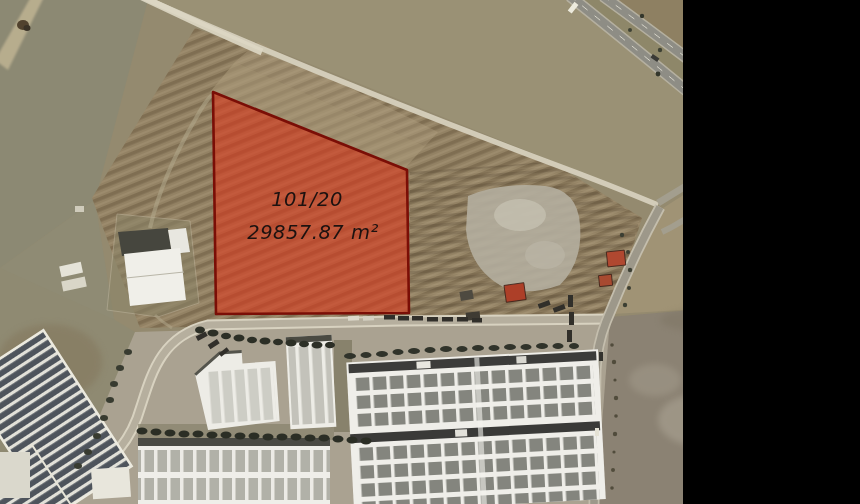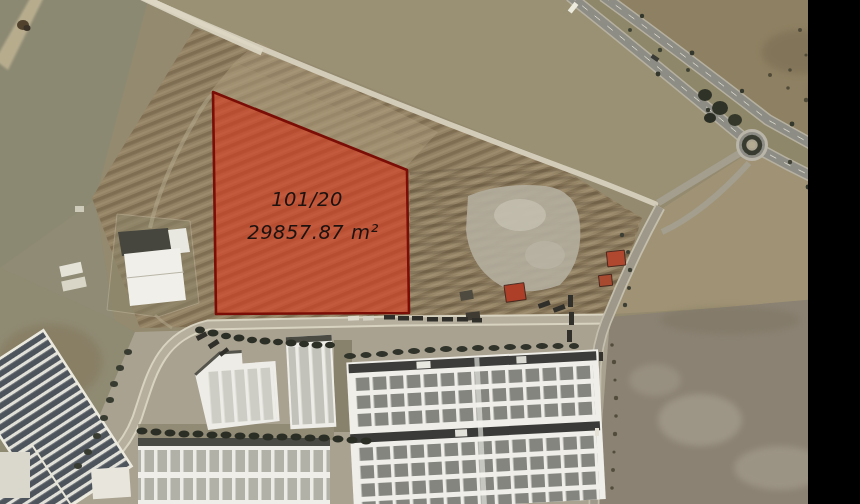--- a/index.html
+++ b/index.html
@@ -1,16 +1,16 @@
 <!DOCTYPE html>
 <html><head>
 <meta charset="utf-8">
 <style>
   html,body{margin:0;padding:0;background:#000;}
-  #stage{width:808px;height:504px;overflow:hidden;position:relative;}
+  #stage{width:683px;height:504px;overflow:hidden;position:relative;}
   svg{display:block;}
   .parcel-label{font-family:"DejaVu Sans","Liberation Sans",sans-serif;font-style:italic;letter-spacing:.5px;}
 </style>
 </head>
 <body>
 
 <div id="stage">
 <svg width="860" height="504" viewBox="0 0 860 504" xmlns="http://www.w3.org/2000/svg">
   <defs>
     <pattern id="plow1" width="10" height="10" patternUnits="userSpaceOnUse" patternTransform="rotate(-22)">

